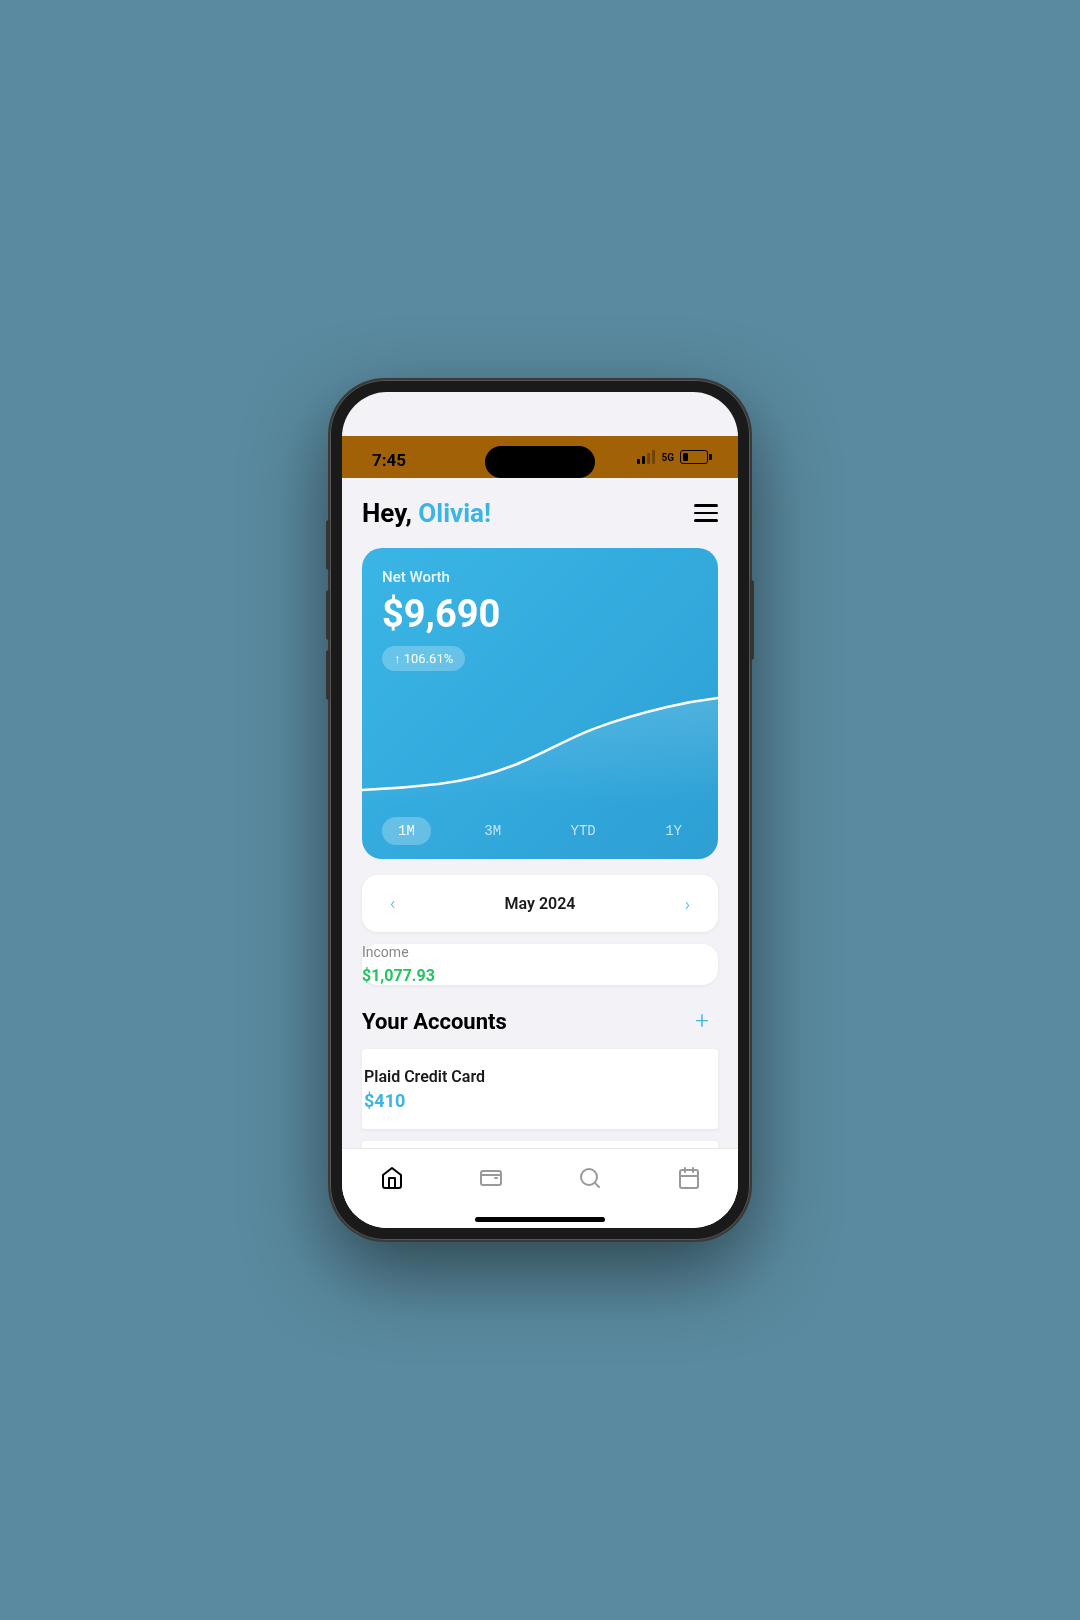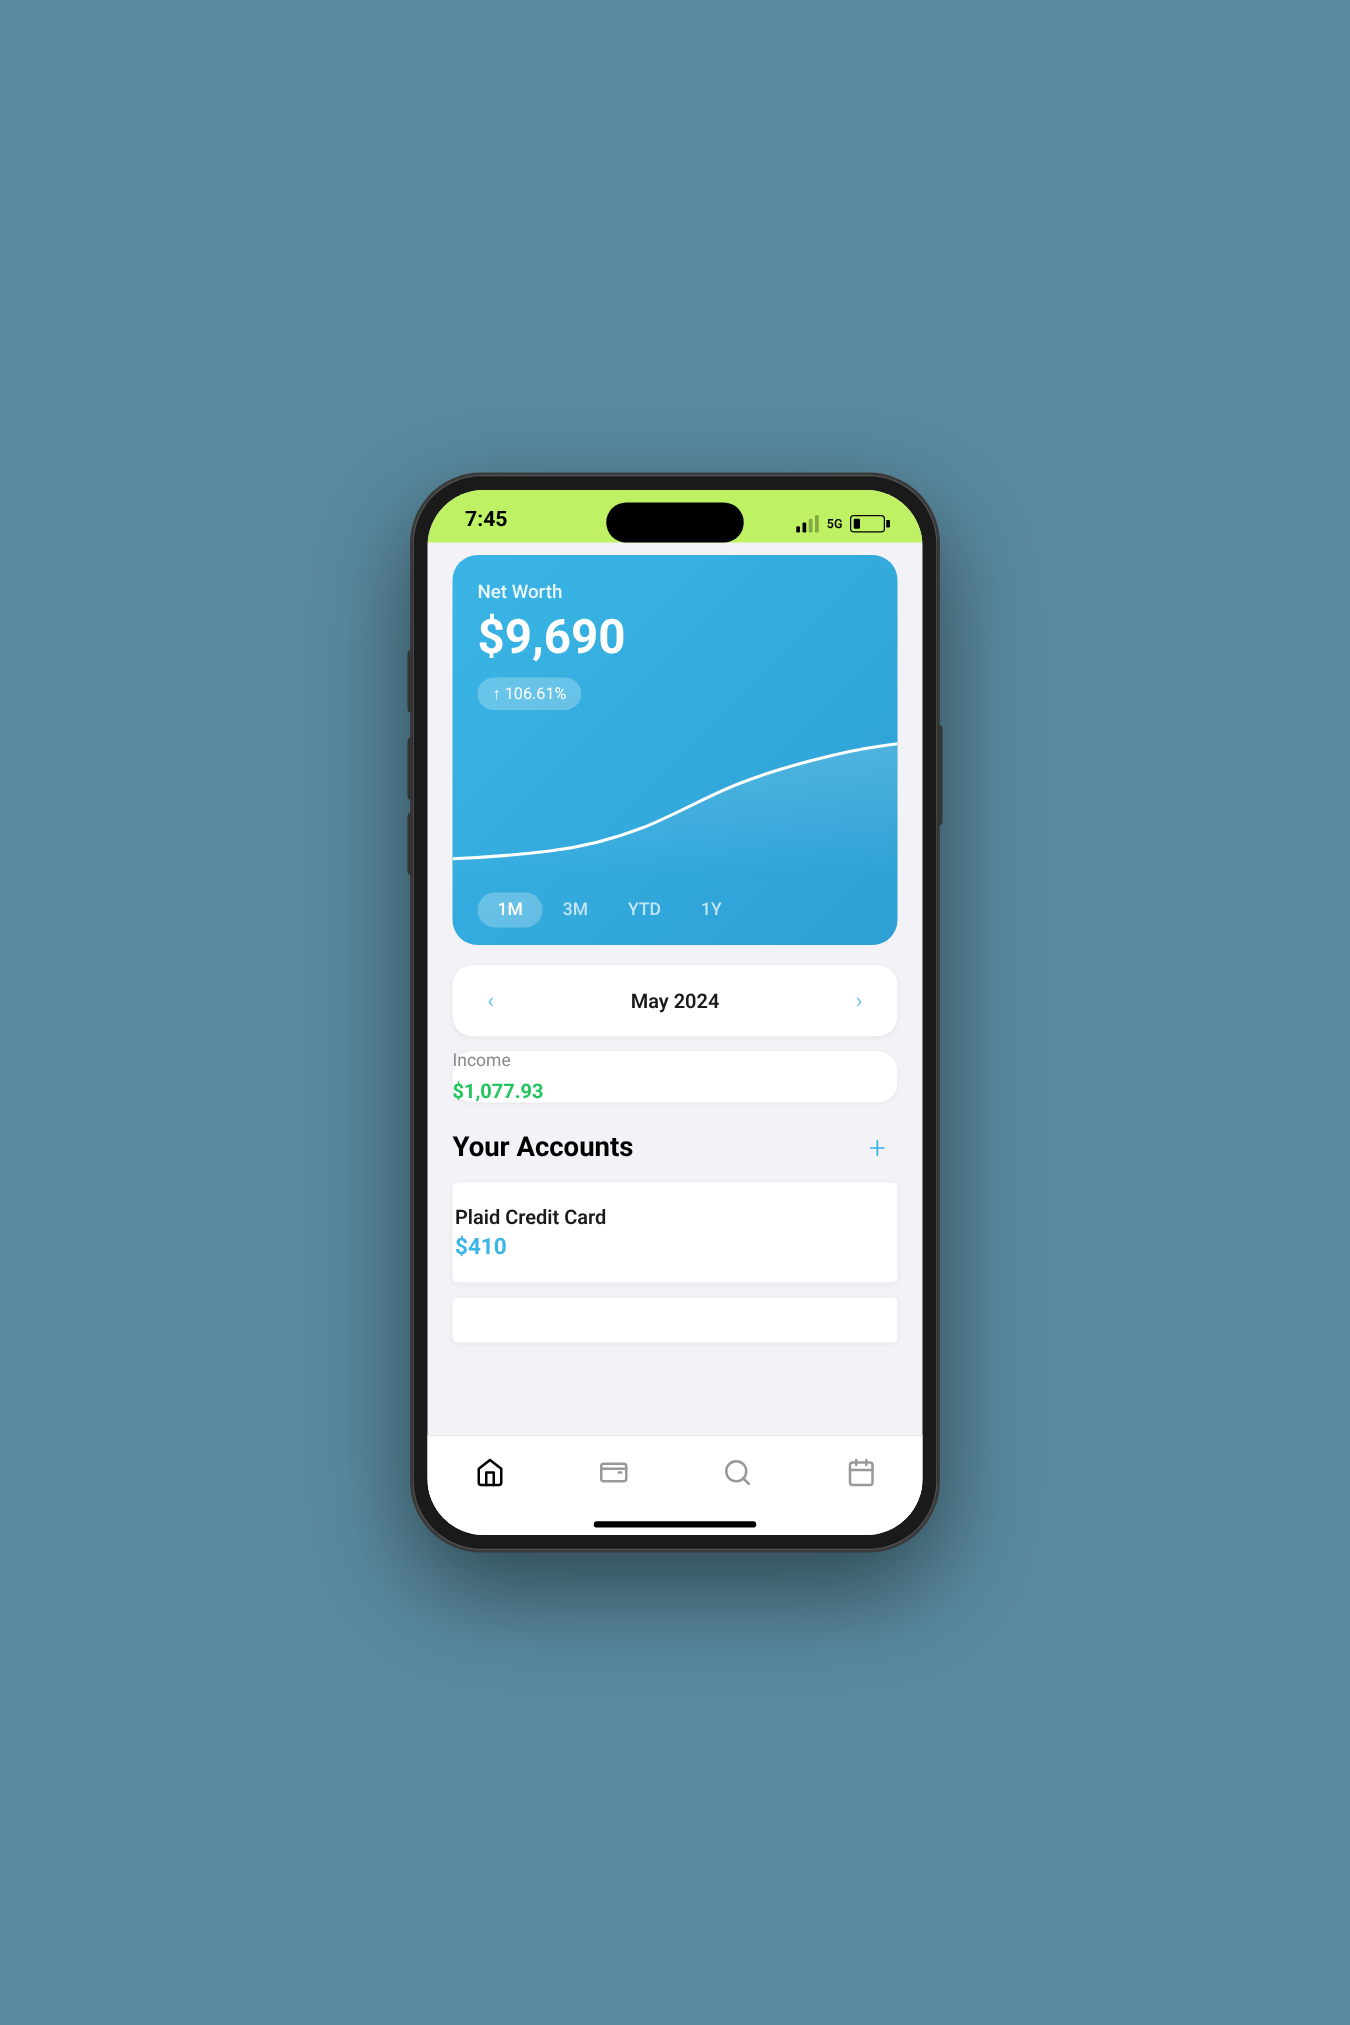--- a/index.html
+++ b/index.html
@@ -57,25 +57,26 @@
       border-radius: 45px;
       overflow: hidden;
       display: flex;
       flex-direction: column;
     }
 
     
     .status-bar {
       display: flex;
       justify-content: space-between;
-      align-items: flex-end;
+      align-items: flex-start;
       padding: 14px 30px 8px;
-      background: #bef264;
+      background: #a16207;
       flex-shrink: 0;
       position: relative;
+      margin-top: 44px;
     }
 
     .status-time {
       font-size: 17px;
       font-weight: 700;
       color: #000;
     }
 
     .dynamic-island {
       position: absolute;
@@ -235,23 +236,24 @@
     }
 
     .chart-svg {
       width: 100%;
       height: 100%;
     }
 
     
     .time-selector {
       display: flex;
-      justify-content: flex-start;
+      justify-content: space-between;
       align-items: center;
       padding: 12px 0 14px;
+      font-family: Liberation Mono, monospace;
     }
 
     .time-btn {
       padding: 6px 16px;
       border-radius: 20px;
       font-size: 14px;
       font-weight: 500;
       color: rgba(255,255,255,0.7);
       cursor: pointer;
     }
@@ -431,20 +433,30 @@
           <div class="battery-body">
             <div class="battery-fill"></div>
           </div>
         </div>
       </div>
     </div>
 
     <div class="scroll-content">
       <div class="app-content">
 
+        <div class="app-header">
+          <div class="greeting">
+            <span>Hey,</span><span class="greeting-name"> Olivia!</span>
+          </div>
+          <div class="menu-icon">
+            <div class="menu-line"></div>
+            <div class="menu-line"></div>
+            <div class="menu-line"></div>
+          </div>
+        </div>
 
         <div class="net-worth-card">
           <div class="net-worth-label">Net Worth</div>
           <div class="net-worth-amount">$9,690</div>
           <div class="net-worth-badge">
             <span>↑ 106.61%</span>
           </div>
 
           
           <div class="chart-container">

